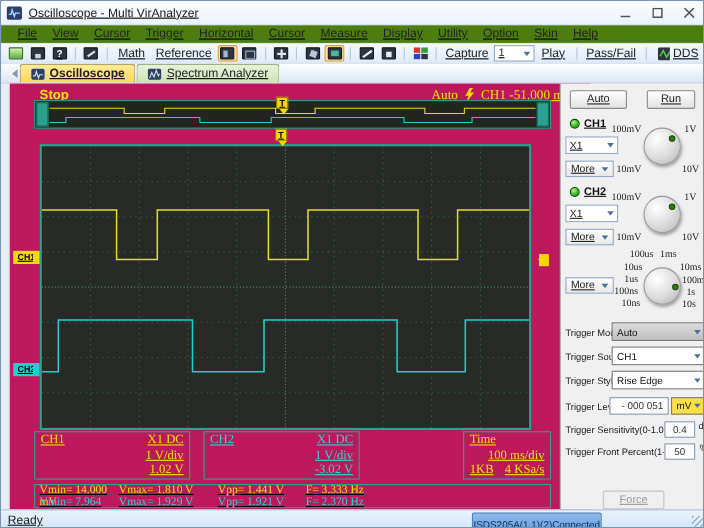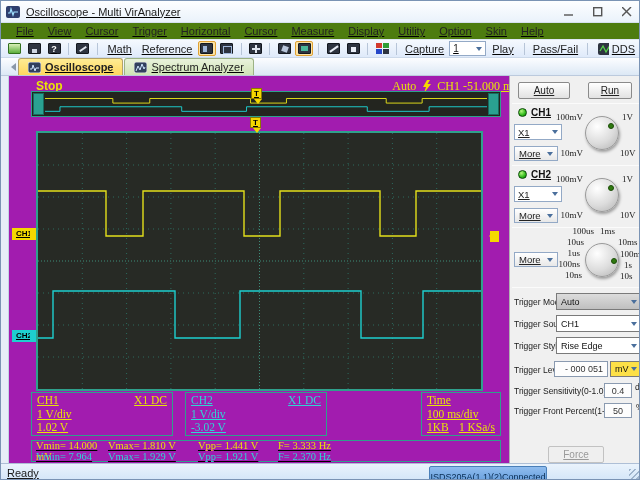--- a/index.html
+++ b/index.html
@@ -57,21 +57,21 @@
   .tabnav { width:14px; height:16px; display:flex; align-items:center; justify-content:center; }
   .tri-left { width:0; height:0; border:4px solid transparent; border-right:5px solid #8a97a8; }
   .tab { height:17px; display:flex; align-items:center; gap:4px; padding:0 9px;
     border:1px solid #b4a268; border-bottom:none; border-radius:3px 3px 0 0; margin-right:1px; color:#222; }
   .tab.active { background:linear-gradient(#ffec94,#ffd75e); font-weight:bold; }
   .tab.green { background:linear-gradient(#e9f2dc,#cfe3b4); border-color:#9cb284;justify-content:space-between; }
   .tab.pink  { background:linear-gradient(#f6ccd3,#eeacb8); border-color:#bd8892; }
 
   
   .leftstrip { left:0; top:75px; width:8px; height:387px; background:#e7eef8; border-right:1px solid #c3d2e4; }
-  .scope { left:8px; top:75px; width:528px; height:387px; background:#a21caf; }
+  .scope { left:8px; top:75px; width:528px; height:387px; background:#be185d; }
   .panel { left:508px; top:75px; width:132px; height:387px; background:#f0f0f0; border-left:1px solid #b0b0b0; }
 
   
   .runstate { left:27px; top:3px; color:#e8e408; font-weight:bold; font-size:12px; }
   .trigstatus { right:16px; top:3px; color:#e8e408; display:flex; gap:6px; align-items:center;
     font-family:"Liberation Serif",serif; font-size:12px; }
   .preview { left:22px; top:15px; width:470px; height:26px; border:1px solid #2fa08c; background:#23251f; }
   .ph { position:absolute; top:1px; width:11px; height:22px; background:#2aa191; border:1px solid #186b5e; }
   .tmark { width:11px; height:11px; background:#f5d800; border:1px solid #8a7a00;
     color:#000; font:bold 8px/10px "Liberation Sans",sans-serif; text-align:center; z-index:5; }
@@ -91,21 +91,21 @@
     border:6px solid transparent; }
   .chtag.y::after { border-left:6px solid #f5d800; }
   .chtag.c::after { border-left:6px solid #1ecfcf; }
   .trigarrow { width:9px; height:11px; background:#f5d800; z-index:4; }
   .trigarrow::before { content:""; position:absolute; left:-6px; top:0; width:0; height:0;
     border:5.5px solid transparent; border-right:6px solid #f5d800; }
 
   .infobox { border:1px solid #2fa08c; height:44px; padding:1px 5px;
     font-family:"Liberation Serif",serif; font-size:11.5px; line-height:13.5px; }
   .infobox .r { display:flex; justify-content:space-between; }
-  .infobox .ra { }
+  .infobox .ra { text-align:right; }
   .ytxt { color:#e8e408; } .ctxt { color:#2fd5d5; }
   .measure { left:22px; top:364px; width:470px; height:22px; border:1px solid #2fa08c;
     font-family:"Liberation Serif",serif; font-size:10.5px; }
   .mrow { display:grid; grid-template-columns:72px 90px 80px auto; padding-left:4px; height:10.5px; line-height:10.5px; }
 
   
   .wbtn { background:linear-gradient(#ffffff,#e2e2e2); border:1px solid #8a8a8a; border-radius:2px;
     font-size:10px; color:#222; display:flex; align-items:center; justify-content:center; }
   .wbtn.disabled { background:#efefef; border-color:#c2c2c2; color:#9a9a9a; }
   .led { width:9px; height:9px; border-radius:50%; border:1px solid #0a4a06;
@@ -336,21 +336,21 @@
           <span>X1  DC</span>
         </div>
       <div class="ra">1 V/div</div>
       <div class="ra">-3.02 V</div>
     </div>
     <div class="abs infobox ytxt" style="left:412px;top:316px;width:80px">
       <div>Time</div>
       <div class="ra">100 ms/div</div>
       <div class="r">
           <span>1KB</span>
-          <span>1 KSa/s</span>
+          <span>4 KSa/s</span>
         </div>
     </div>
 
     <div class="abs measure">
       <div class="mrow ytxt">
         <span>Vmin= 14.000 mV</span>
         <span>Vmax= 1.810 V</span>
         <span>Vpp= 1.441 V</span>
         <span>F= 3.333 Hz</span>
       </div>

